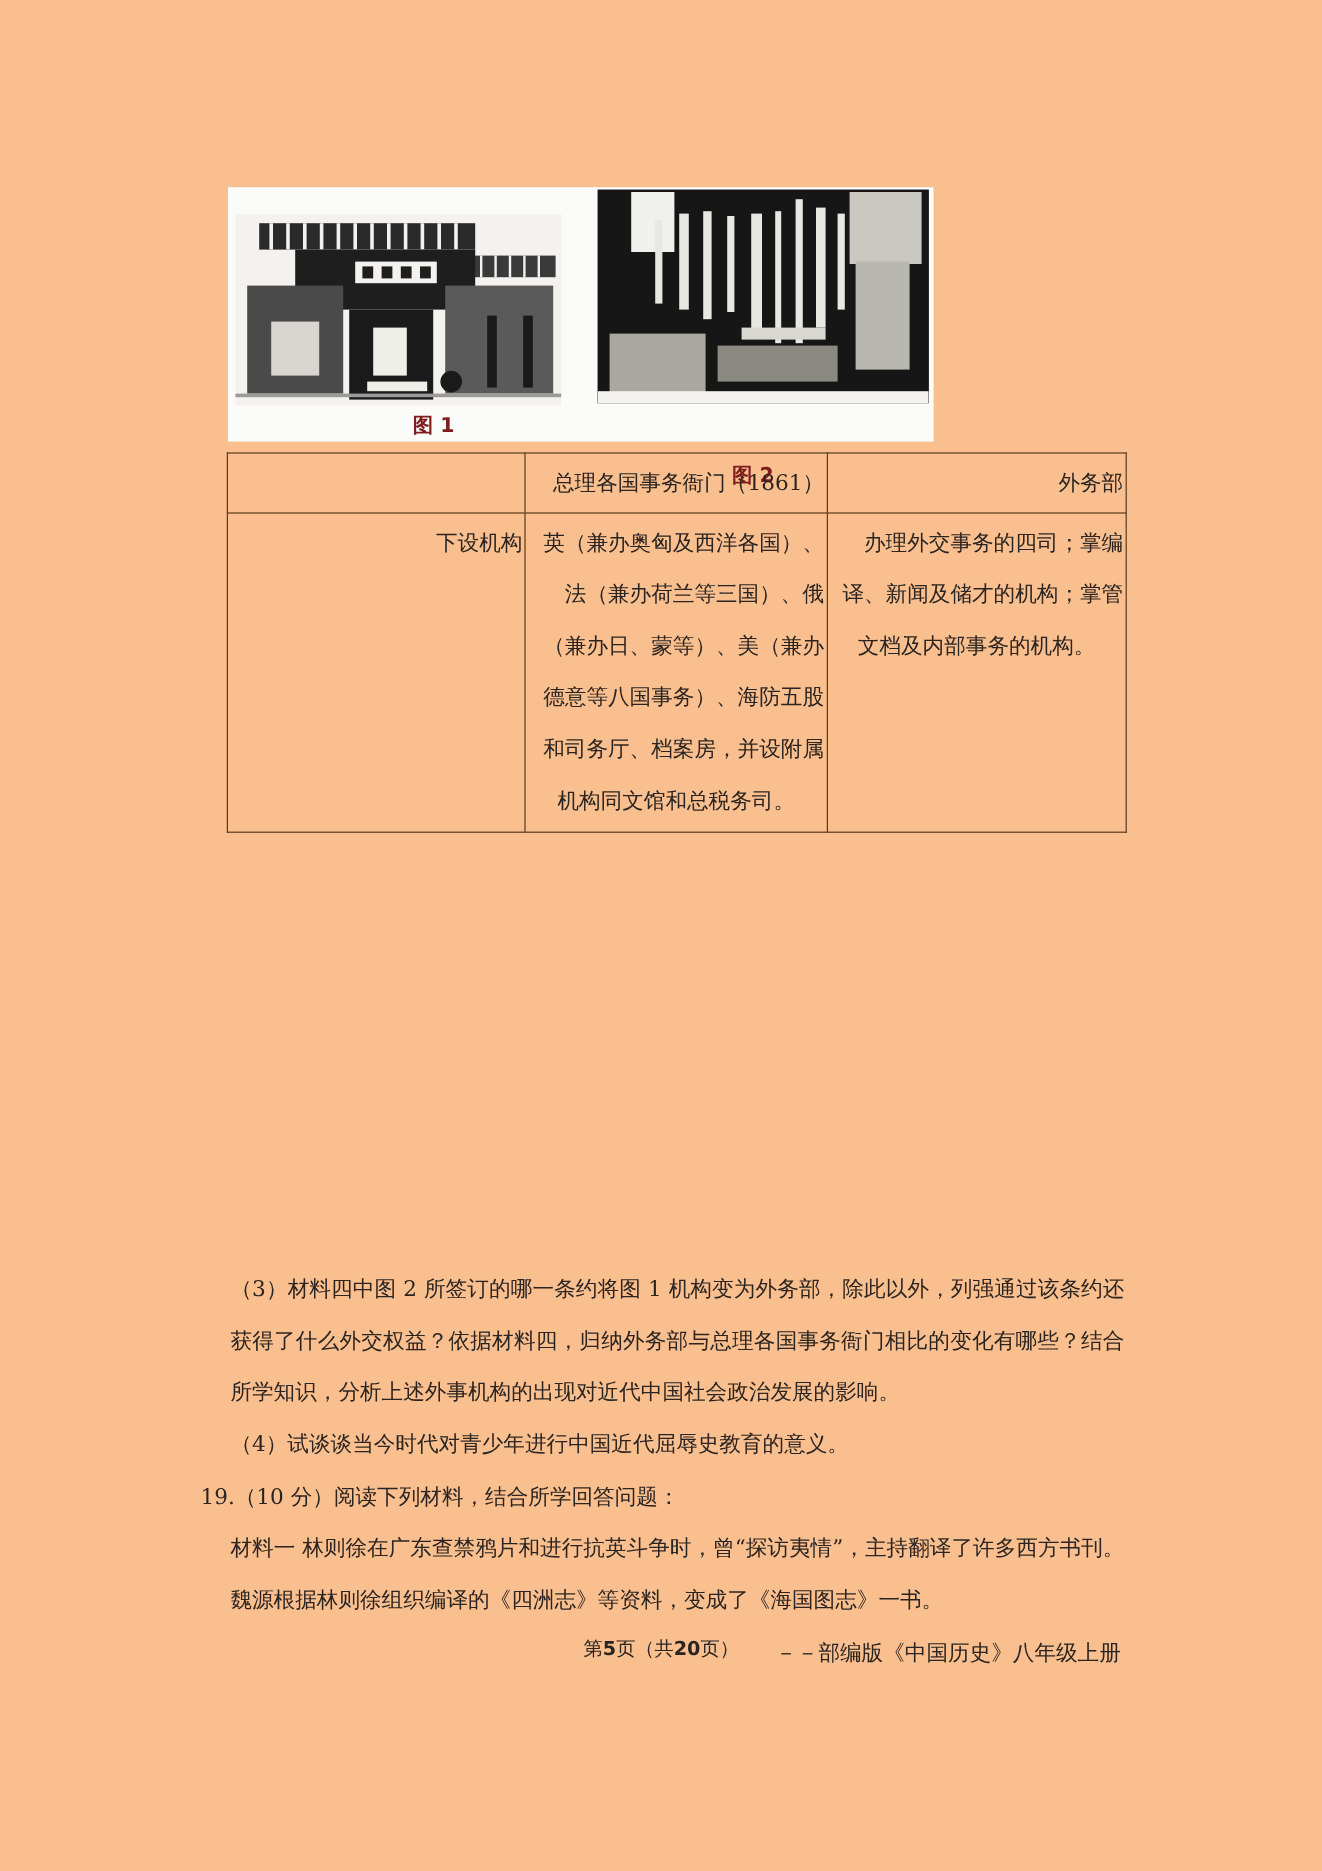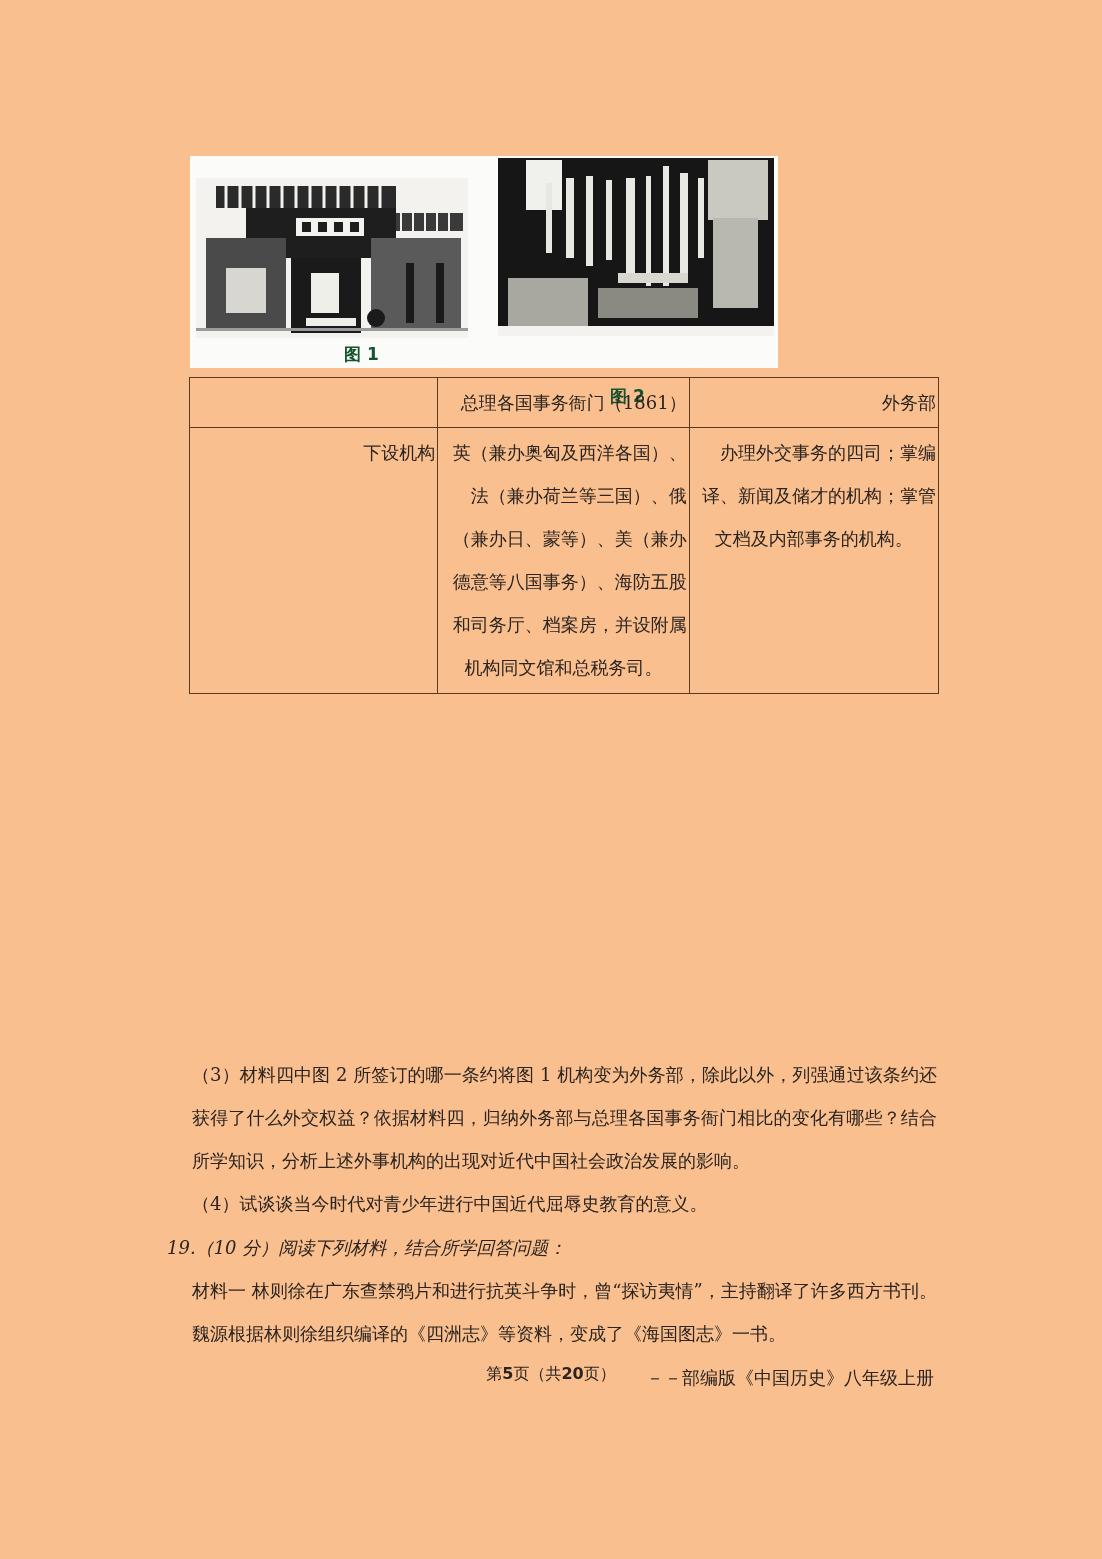--- a/index.html
+++ b/index.html
@@ -37,21 +37,21 @@
       left: 308px;
       top: 2px;
       width: 276px;
       height: 178px;
       background: #1b1b1b;
     }
     .fig-caption {
       position: absolute;
       font-size: 17px;
       font-weight: bold;
-      color: #14532d;
+      color: #7f1d1d;
       font-family: "DejaVu Sans", "Liberation Sans", sans-serif;
     }
     .cap1 { left: 154px; top: 187px; }
     .cap2 { left: 420px; top: 187px; margin-top: 42px; }
 
     table.compare {
       position: absolute;
       left: 189px;
       top: 377px;
       width: 750px;
@@ -82,21 +82,21 @@
     .para {
       position: absolute;
       left: 192px;
       width: 745px;
       font-size: 18px;
       line-height: 43px;
       text-align: justify;
     }
     .q3 { top: 1053px; text-indent: 0; }
     .q4 { top: 1182px; }
-    .q19 { position: absolute; left: 167px; top: 1226px; font-size: 18px; line-height: 43px; font-style: italic; }
+    .q19 { position: absolute; left: 167px; top: 1226px; font-size: 18px; line-height: 43px; }
     .mat1 { top: 1269px; }
     .source {
       position: absolute;
       right: 168px;
       top: 1356px;
       font-size: 18px;
       line-height: 43px;
     }
     .footer {
       position: absolute;

